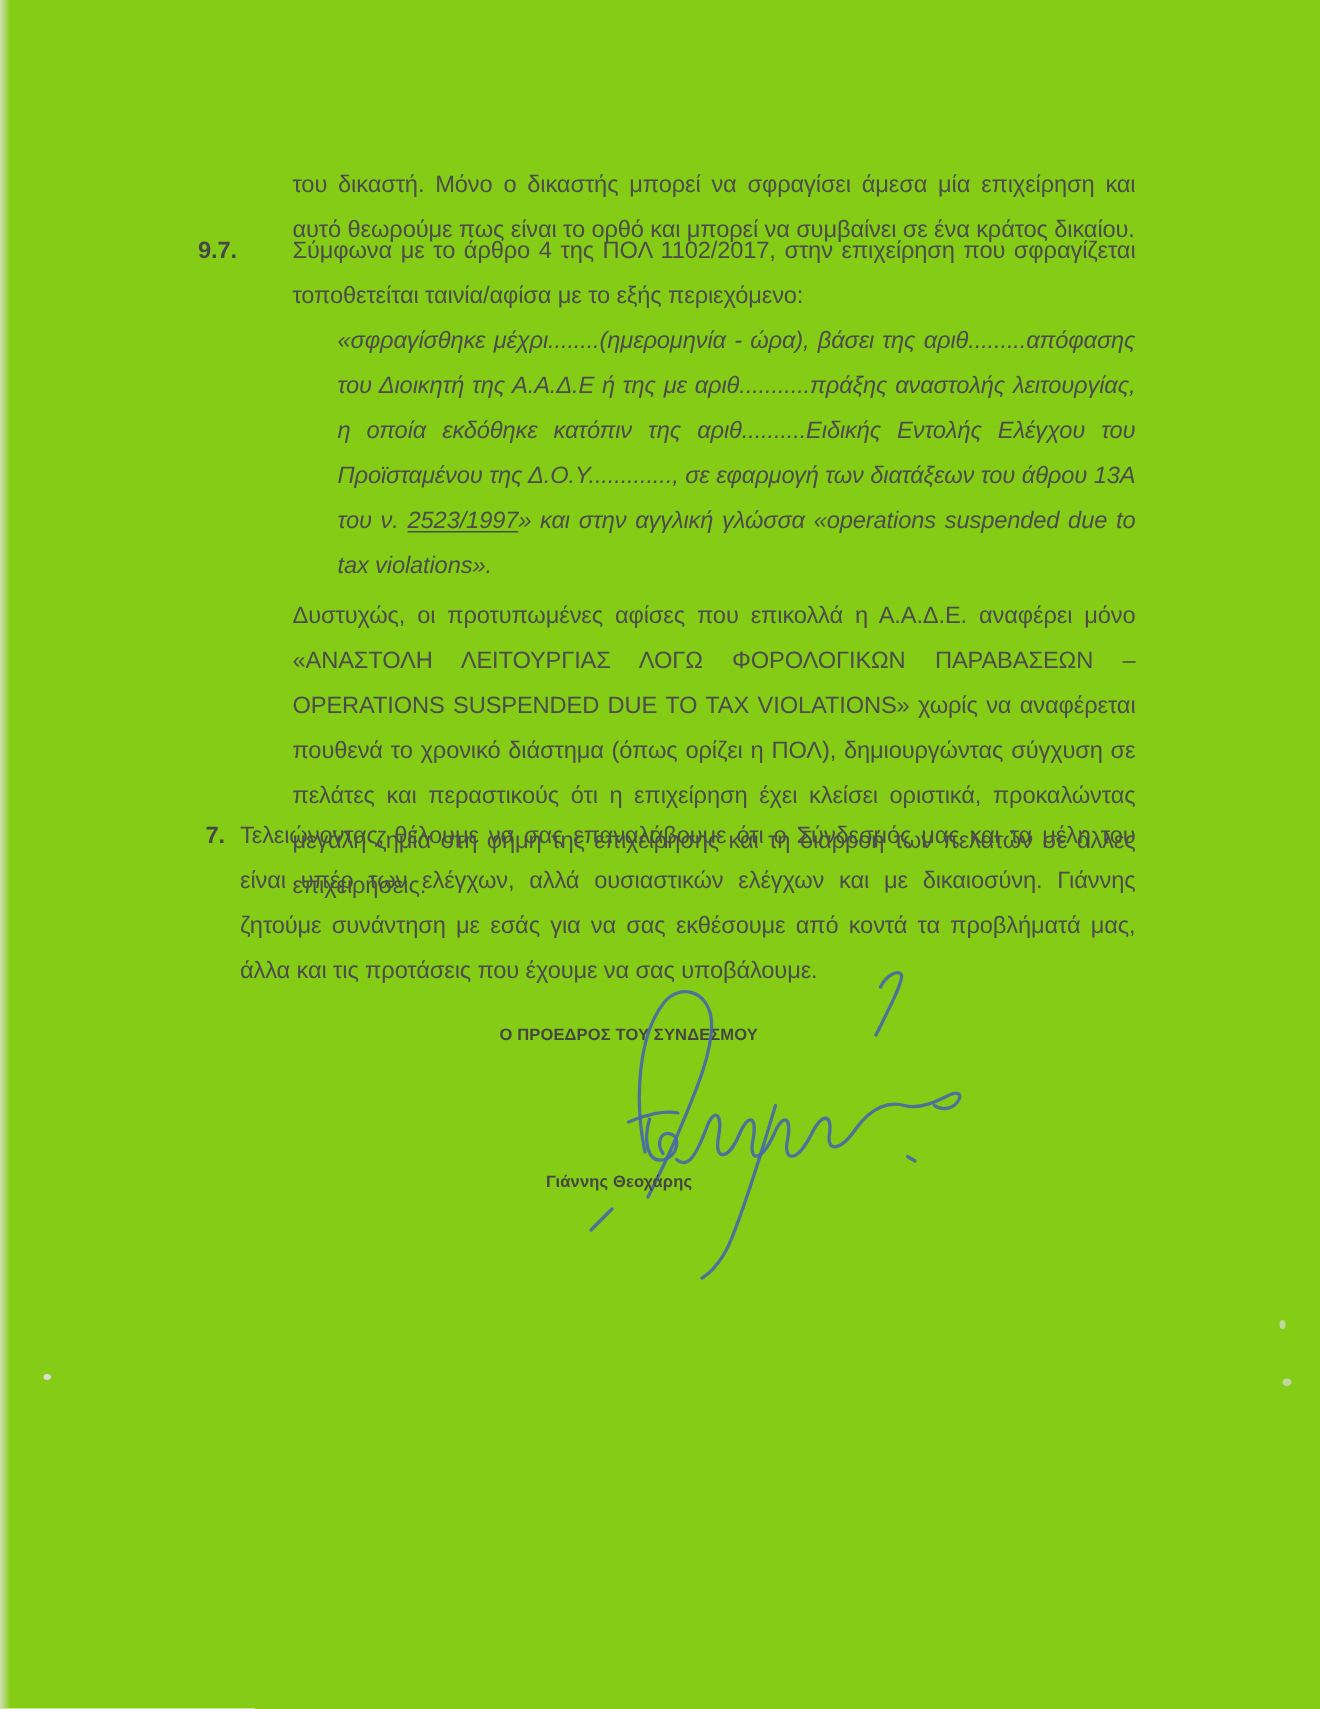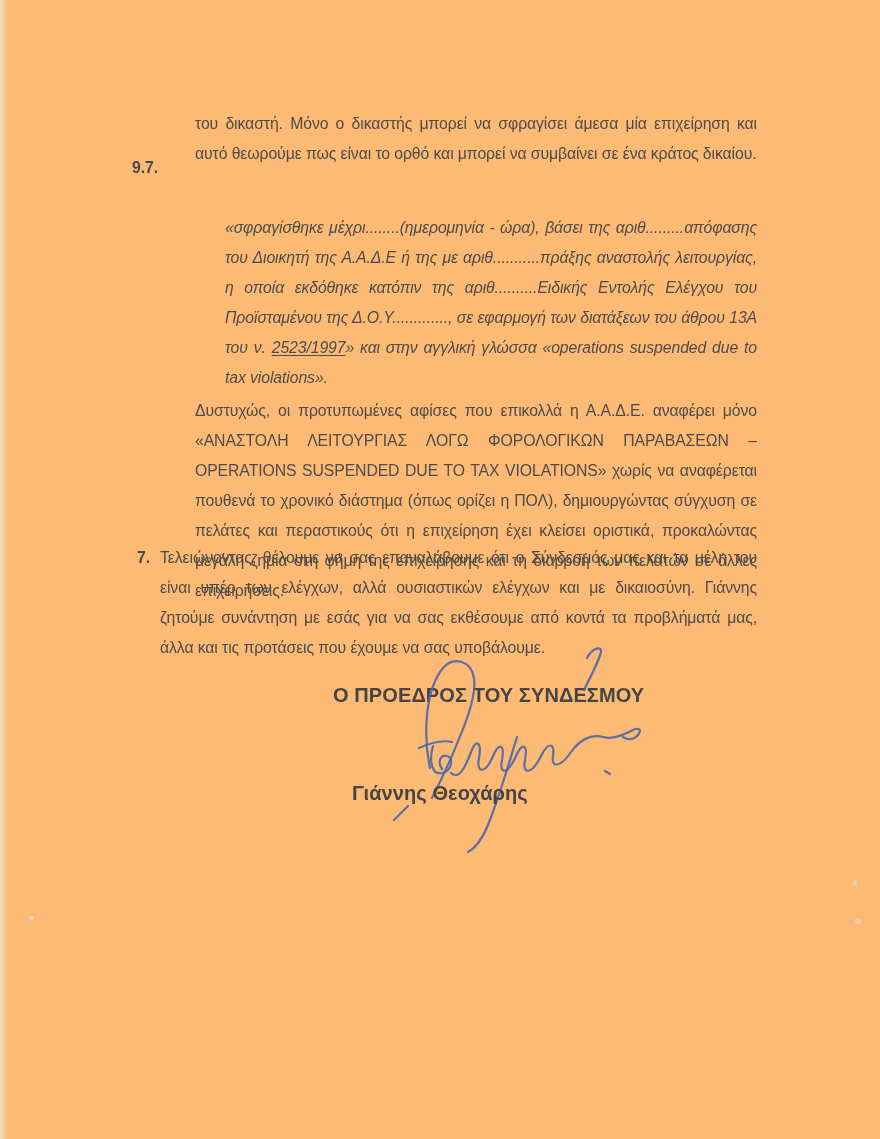--- a/index.html
+++ b/index.html
@@ -56,55 +56,56 @@
 
   .underlined {
     text-decoration: underline;
     text-underline-offset: 2px;
   }
 
   .sig-title, .sig-name {
     position: absolute;
     font-weight: bold;
     color: #454545;
-    font-size: 20px;
+    font-size: 11px;
     letter-spacing: 0.1px;
     white-space: nowrap;
   }
   .sig-title { left: 333px; top: 684px; }
-  .sig-name  { left: 352px; top: 782px; }
+  .sig-name  { left: 364px; top: 782px; }
 
   .signature-svg {
     position: absolute;
     left: 355px; top: 630px;
     width: 300px; height: 240px;
   }
   .signature-svg path, .signature-svg line {
     fill: none;
     stroke: var(--ink, #4565ad);
     stroke-width: 2.2;
     stroke-linecap: round;
     stroke-linejoin: round;
     opacity: 0.88;
   }
 </style>
 </head>
 <body>
 
-<div class="page" style="background: #fdba74; color: rgb(76, 76, 76);">
+<div class="page" style="background: #84cc16; color: rgb(76, 76, 76);">
 
   <div class="scan-edge-left"></div>
   <div class="speck s1"></div>
   <div class="speck s2"></div>
   <div class="speck s3"></div>
 
   <p class="para p-intro">του δικαστή. Μόνο ο δικαστής μπορεί να σφραγίσει άμεσα μία επιχείρηση και αυτό θεωρούμε πως είναι το ορθό και μπορεί να συμβαίνει σε ένα κράτος δικαίου.</p>
 
   <div class="para p-item65">
     <span class="hang-num num65">9.7.</span>
+    <span>Σύμφωνα με το άρθρο 4 της ΠΟΛ 1102/2017, στην επιχείρηση που σφραγίζεται τοποθετείται ταινία/αφίσα με το εξής περιεχόμενο:</span>
   </div>
 
   <p class="para p-quote">
     <span>«σφραγίσθηκε μέχρι........(ημερομηνία - ώρα), βάσει της αριθ.........απόφασης του Διοικητή της Α.Α.Δ.Ε ή της με αριθ...........πράξης αναστολής λειτουργίας, η οποία εκδόθηκε κατόπιν της αριθ..........Ειδικής Εντολής Ελέγχου του Προϊσταμένου της Δ.Ο.Υ............., σε εφαρμογή των διατάξεων του άθρου 13Α του ν. </span><span class="underlined">2523/1997</span><span>» και στην αγγλική γλώσσα «operations suspended due to tax violations».</span>
   </p>
 
   <p class="para p-dystychos">Δυστυχώς, οι προτυπωμένες αφίσες που επικολλά η Α.Α.Δ.Ε. αναφέρει μόνο «ΑΝΑΣΤΟΛΗ ΛΕΙΤΟΥΡΓΙΑΣ ΛΟΓΩ ΦΟΡΟΛΟΓΙΚΩΝ ΠΑΡΑΒΑΣΕΩΝ – OPERATIONS SUSPENDED DUE TO TAX VIOLATIONS» χωρίς να αναφέρεται πουθενά το χρονικό διάστημα (όπως ορίζει η ΠΟΛ), δημιουργώντας σύγχυση σε πελάτες και περαστικούς ότι η επιχείρηση έχει κλείσει οριστικά, προκαλώντας μεγάλη ζημία στη φήμη της επιχείρησης και τη διαρροή των πελατών σε άλλες επιχειρήσεις.</p>
 
   <div class="para p-item7">
     <span class="hang-num num7">7.</span>

